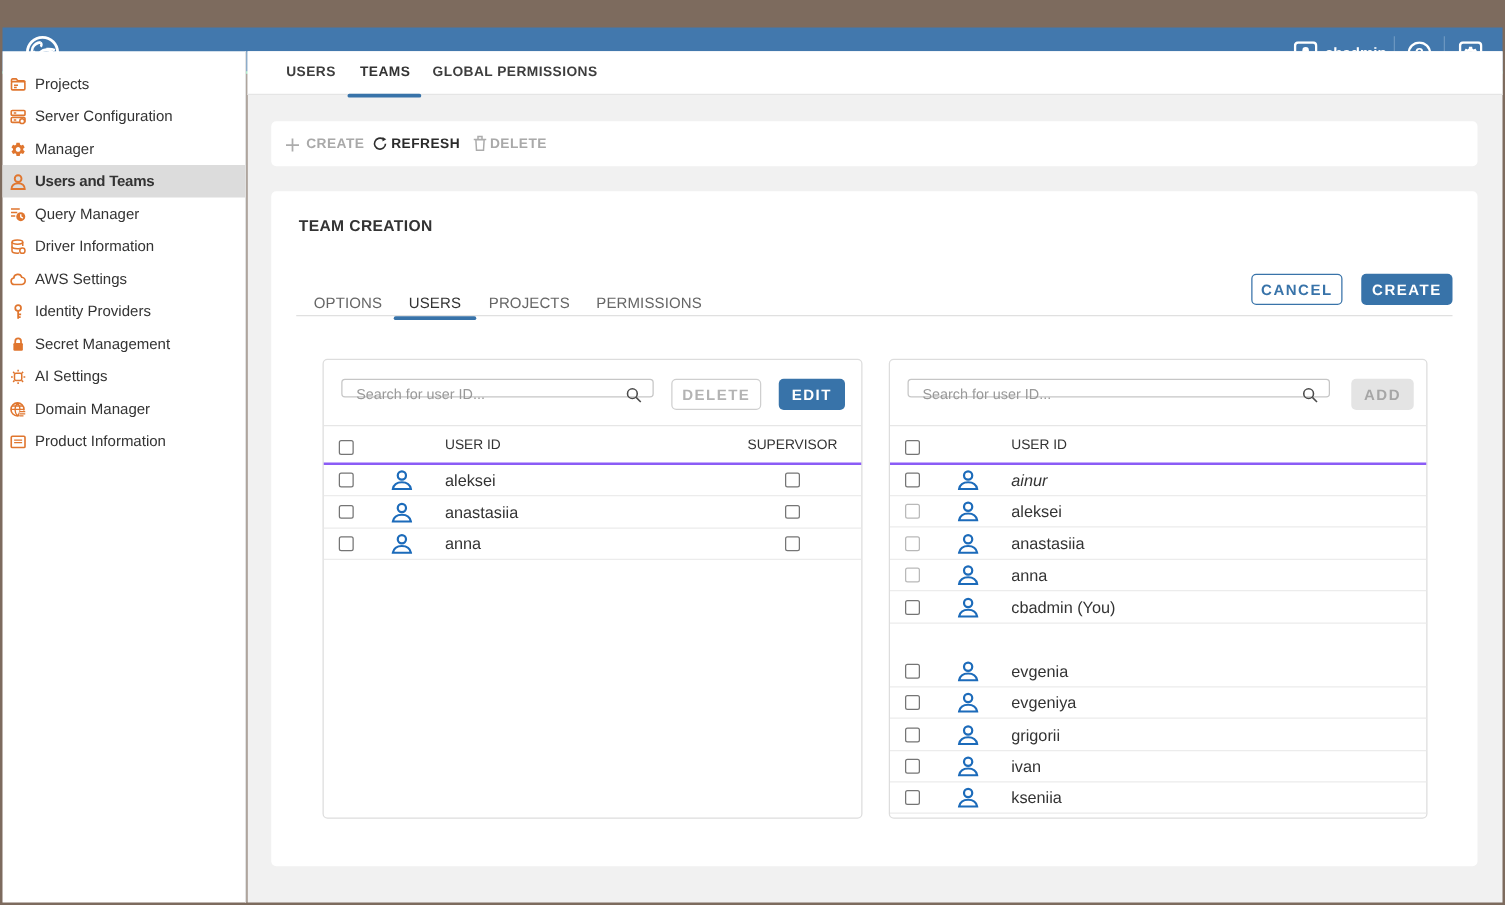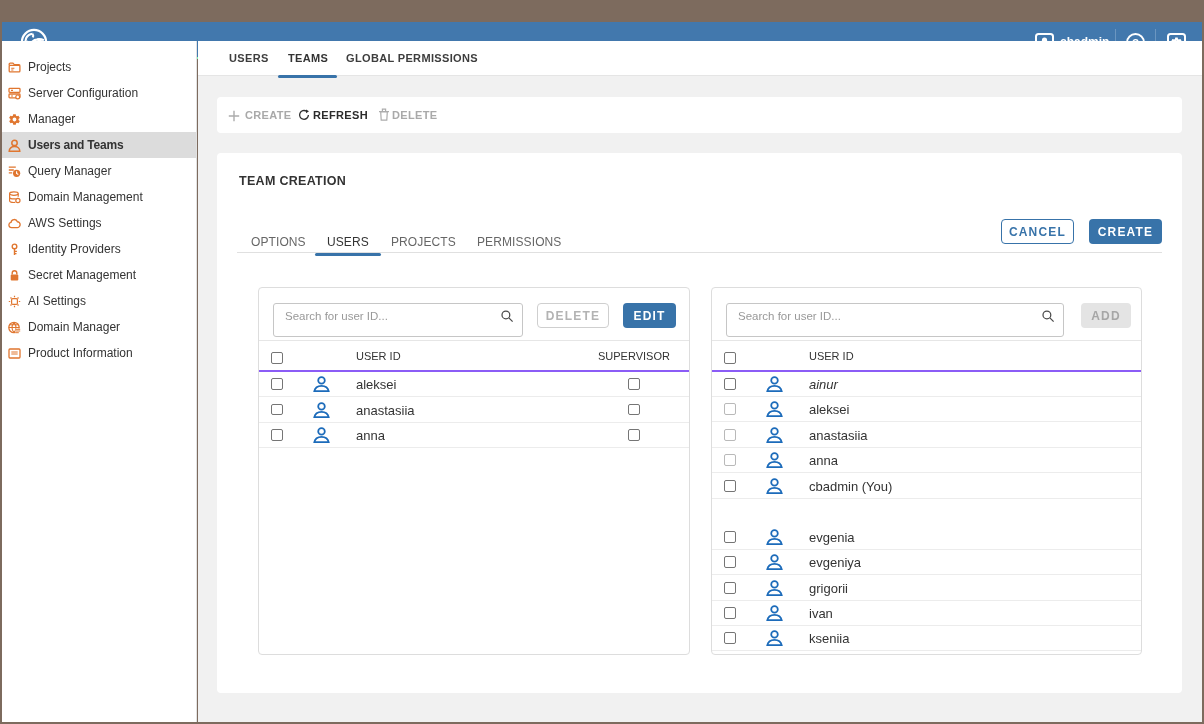--- a/index.html
+++ b/index.html
@@ -31,21 +31,21 @@
 .ctab { position:absolute; top:79px; height:21px; line-height:21px; font-size:12px; color:#666; letter-spacing:.1px; }
 .ctab.act { color:#333; font-weight:400; }
 .ctab.act::after { content:""; position:absolute; left:-12px; right:-12px; bottom:-3px; height:3px; background:#3873a9; border-radius:2px; }
 .btn { position:absolute; height:25px; border-radius:4px; font-size:12px; font-weight:700; letter-spacing:1.2px; display:flex; align-items:center; justify-content:center; }
 .btn-cancel { left:784px; top:66px; width:73px; border:1px solid #3873a9; color:#3873a9; background:#fff; }
 .btn-create { left:872px; top:66px; width:73px; background:#3873a9; color:#fff; }
 .panel { position:absolute; top:134px; height:368px; border:1px solid #ddd; border-radius:4px; background:#fff; }
 .panel-l { left:41px; width:432px; }
 .panel-r { left:494px; width:431px; }
 .srow { position:absolute; left:0; top:0; right:0; height:53px; border-bottom:1px solid #e6e6e6; }
-.sinput { position:absolute; top:15px; height:34px; border:1px solid #c6c6c6; border-radius:3px; background:#fff; }
+.sinput { position:absolute; top:15px; height:15px; border:1px solid #c6c6c6; border-radius:3px; background:#fff; }
 .sinput .ph { position:absolute; left:11px; top:0; line-height:24px; font-size:11.5px; color:#999; }
 .sinput svg { position:absolute; right:8px; top:5px; }
 .pbtn { position:absolute; top:15px; height:25px; border-radius:4px; font-size:12px; font-weight:700; letter-spacing:1.2px; display:flex; align-items:center; justify-content:center; }
 .thead { position:absolute; left:0; right:0; top:53px; height:31px; border-bottom:2px solid #8b5cf6; font-size:11px; font-weight:400; letter-spacing:0; color:#333; }
 .trow { position:absolute; left:0; right:0; height:25px; border-bottom:1px solid #ececec; font-size:13px; color:#333; }
 .cb { position:absolute; width:11.5px; height:11.5px; border:1.8px solid #757575; border-radius:2px; background:#fff; }
 .cb.dis { border-color:#b9b9b9; }
 .rowtext { position:absolute; left:97px; top:50%; transform:translateY(-50%); }
 .picon { position:absolute; left:54px; top:50%; transform:translateY(-50%); }
 </style>
@@ -120,21 +120,21 @@
         </svg>
         <span>Query Manager</span>
       </div>
     <div class="mi">
         <svg viewBox="0 0 13 13">
           <ellipse cx="5.9" cy="2.6" rx="4.3" ry="1.7" fill="none" stroke="#e0762f" stroke-width="1.2"></ellipse>
           <path d="M1.6 2.6 V9.8 c0 .95 1.9 1.7 4.3 1.7 .5 0 1-.03 1.4-.1 M10.2 2.6 V5.8" fill="none" stroke="#e0762f" stroke-width="1.2"></path>
           <path d="M1.6 6.2 c0 .95 1.9 1.7 4.3 1.7 .7 0 1.4-.06 2-.17" fill="none" stroke="#e0762f" stroke-width="1.2"></path>
           <circle cx="9.9" cy="9.5" r="2.1" fill="#fff" stroke="#e0762f" stroke-width="1.2"></circle>
         </svg>
-        <span>Domain Management</span>
+        <span>Driver Information</span>
       </div>
     <div class="mi">
         <svg viewBox="0 0 13 13">
           <path d="M3.5 10.6 a2.6 2.6 0 0 1-.5-5.15 3.3 3.3 0 0 1 6.4-.7 2.8 2.8 0 0 1-.4 5.85 Z" fill="none" stroke="#e0762f" stroke-width="1.3"></path>
         </svg>
         <span>AWS Settings</span>
       </div>
     <div class="mi">
         <svg viewBox="0 0 13 13">
           <circle cx="6.5" cy="3.4" r="2.3" fill="none" stroke="#e0762f" stroke-width="1.4"></circle>

